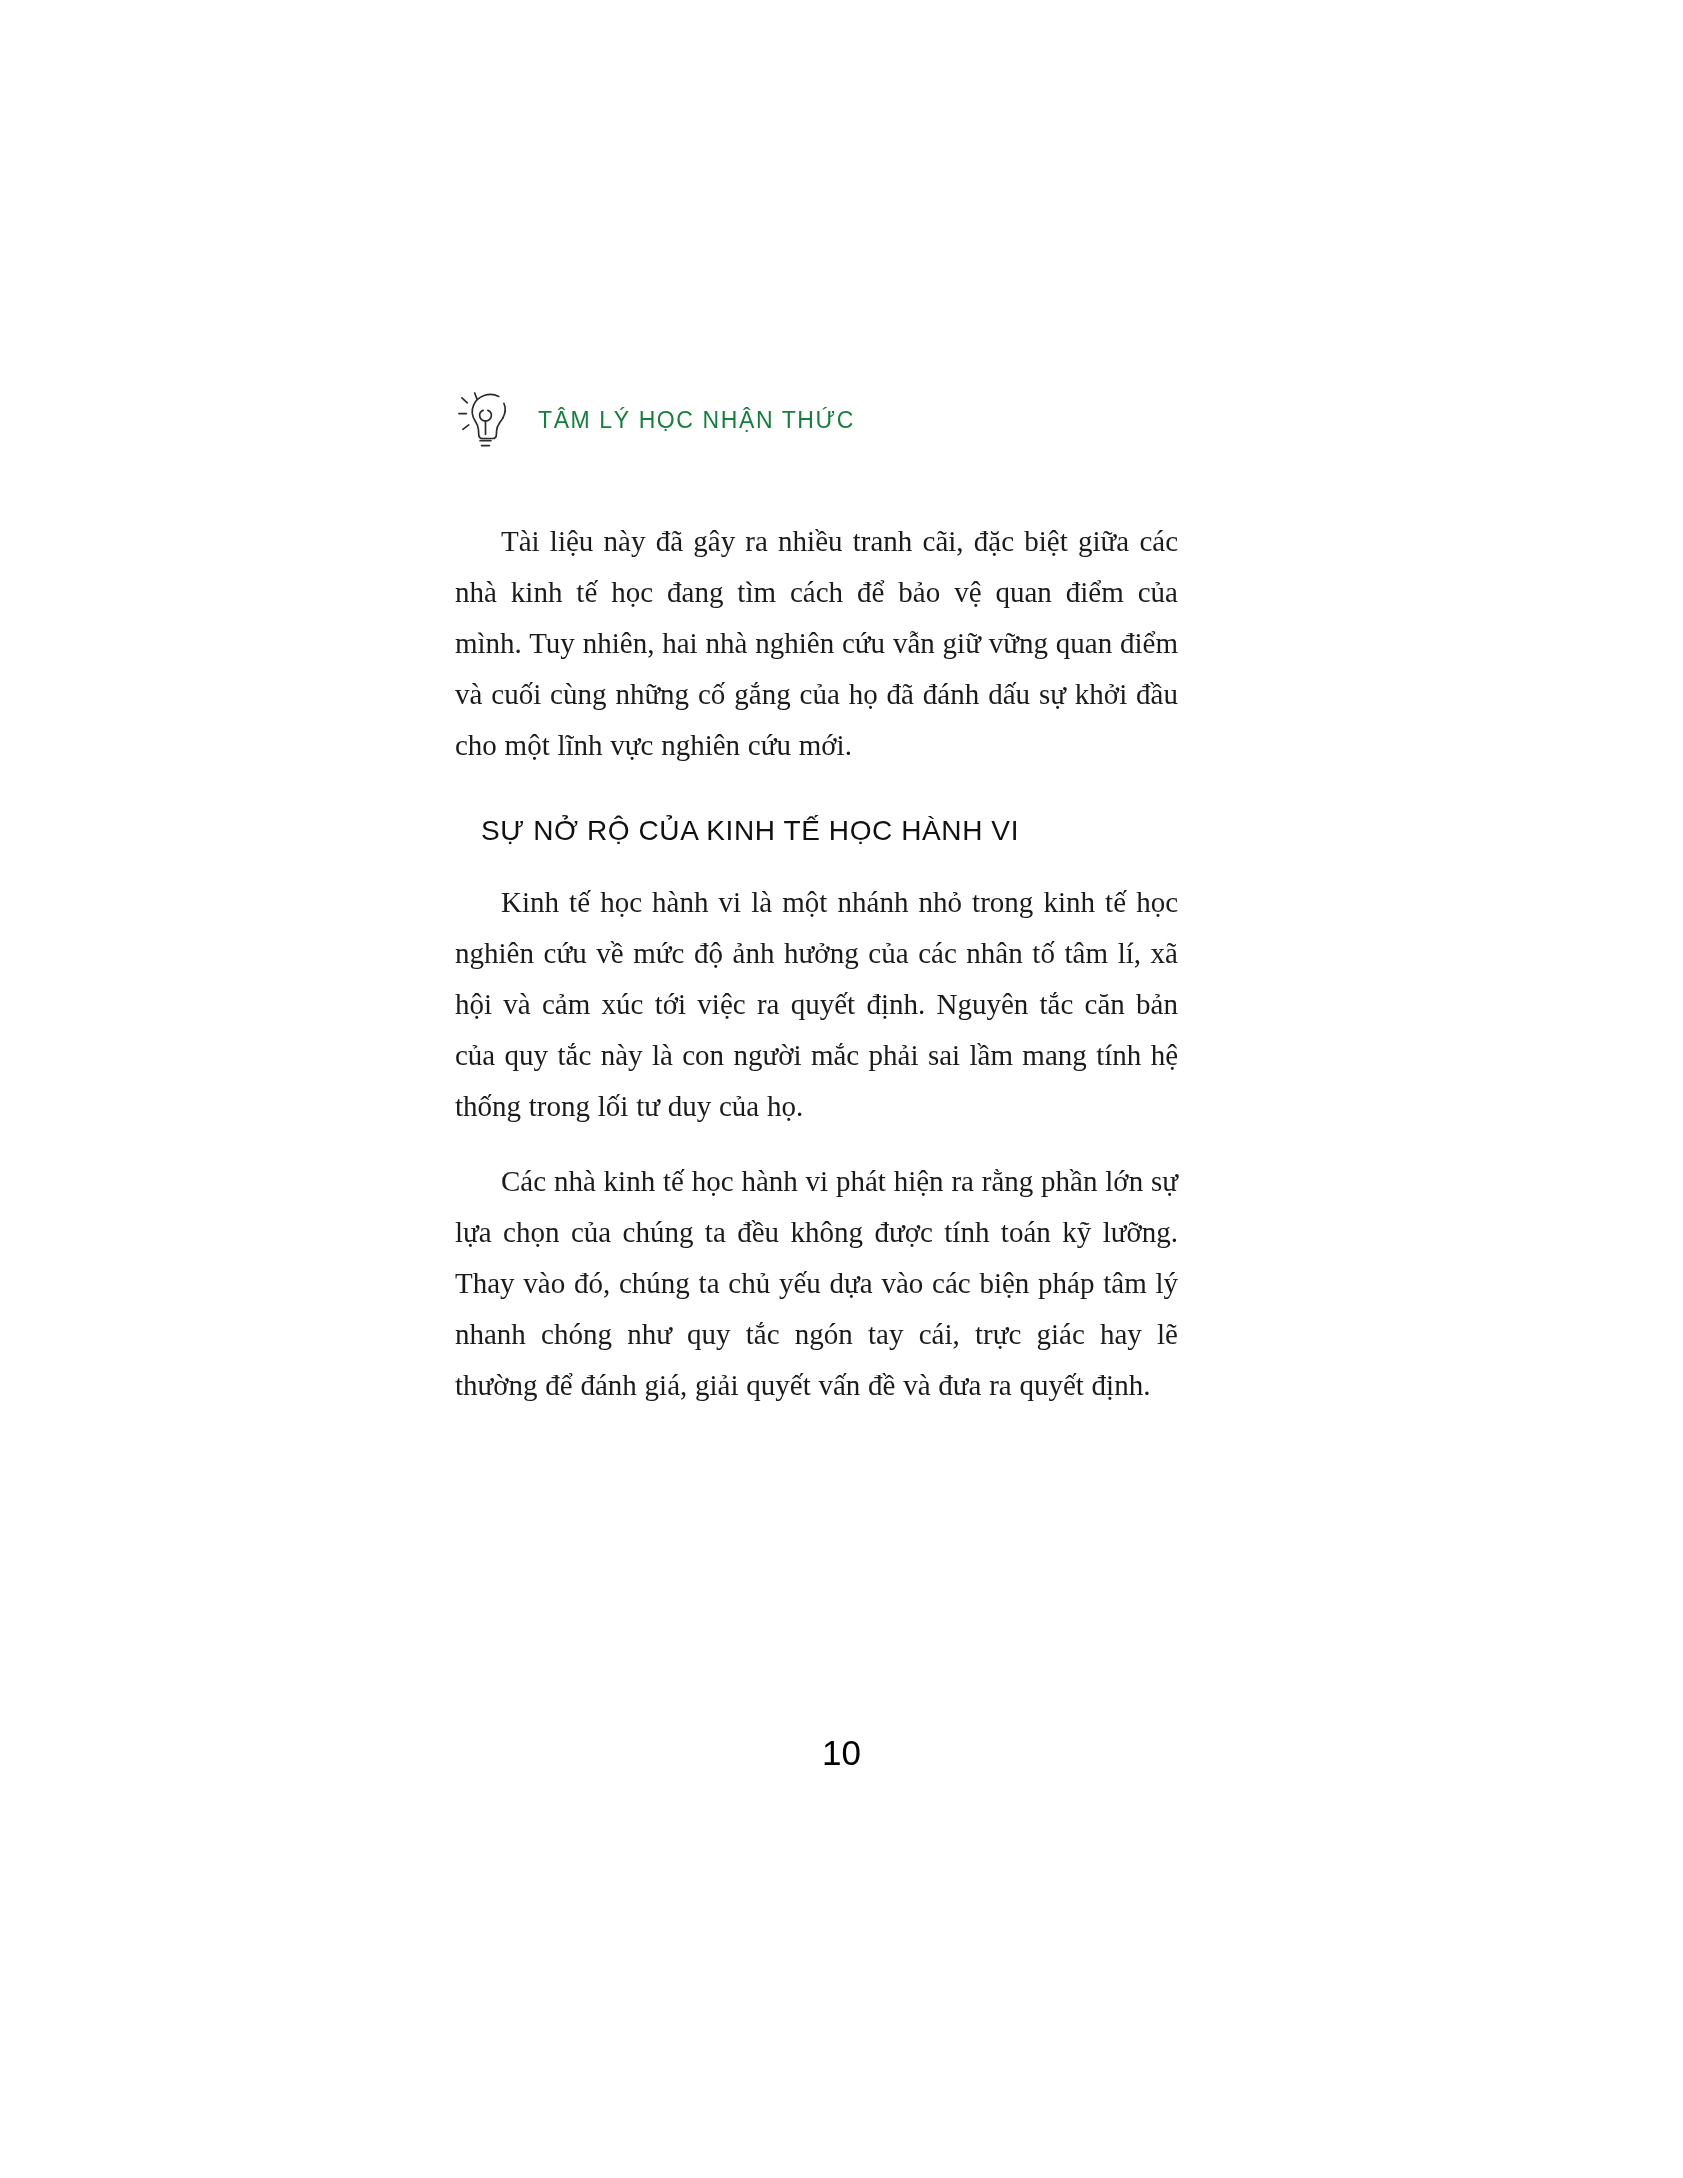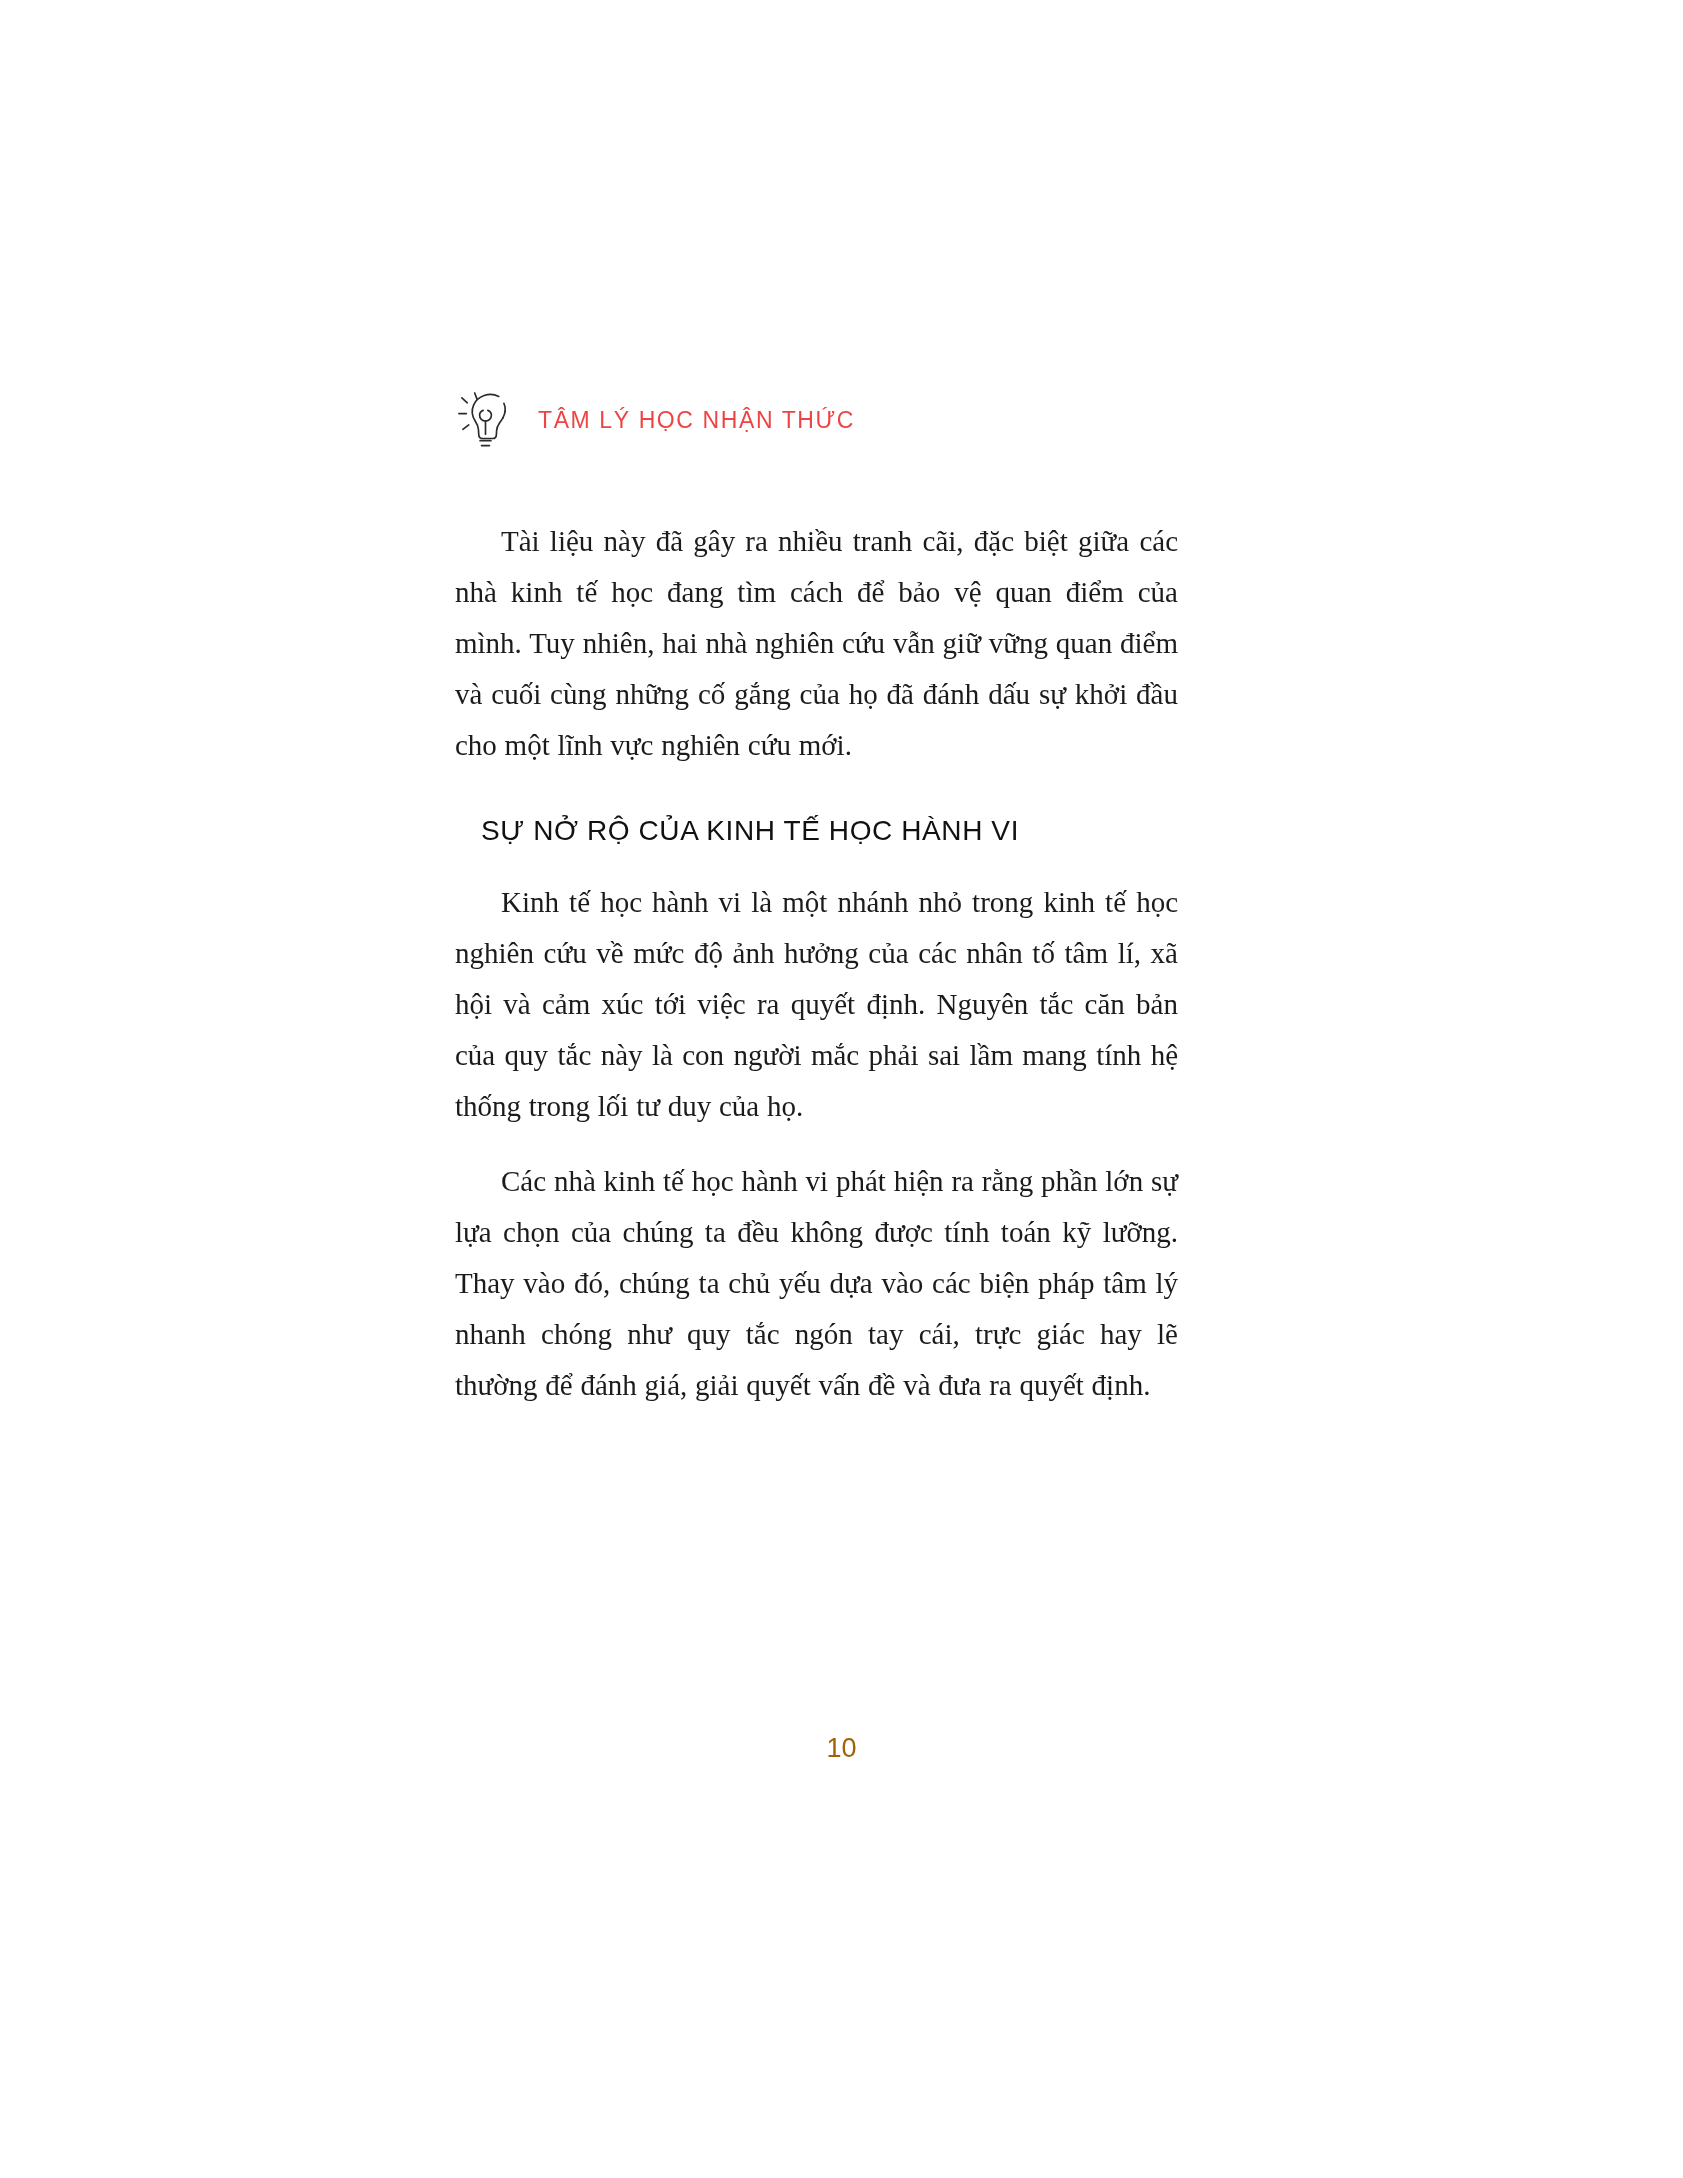--- a/index.html
+++ b/index.html
@@ -39,21 +39,21 @@
     width: 61px;
     height: 65px;
     flex: 0 0 auto;
     display: block;
   }
 
   .running-head-title {
     font-family: "Liberation Sans", sans-serif;
     font-size: 23px;
     letter-spacing: 1.6px;
-    color: #ef4444;
+    color: #15803d;
     font-weight: 400;
     white-space: nowrap;
   }
 
   
   p.para {
     margin: 0 0 24px 0;
     font-size: 29px;
     line-height: 51px;
     text-align: justify;
@@ -76,22 +76,22 @@
   }
 
   
   .folio {
     position: absolute;
     left: 0;
     right: 0;
     top: 1733px;
     text-align: center;
     font-family: "Liberation Sans", sans-serif;
-    font-size: 27px;
-    color: #a16207;
+    font-size: 35px;
+    color: #000000;
   }
 </style>
 </head>
 <body>
 
 <div class="page">
 
   <div class="content">
 
     <div class="running-head">

